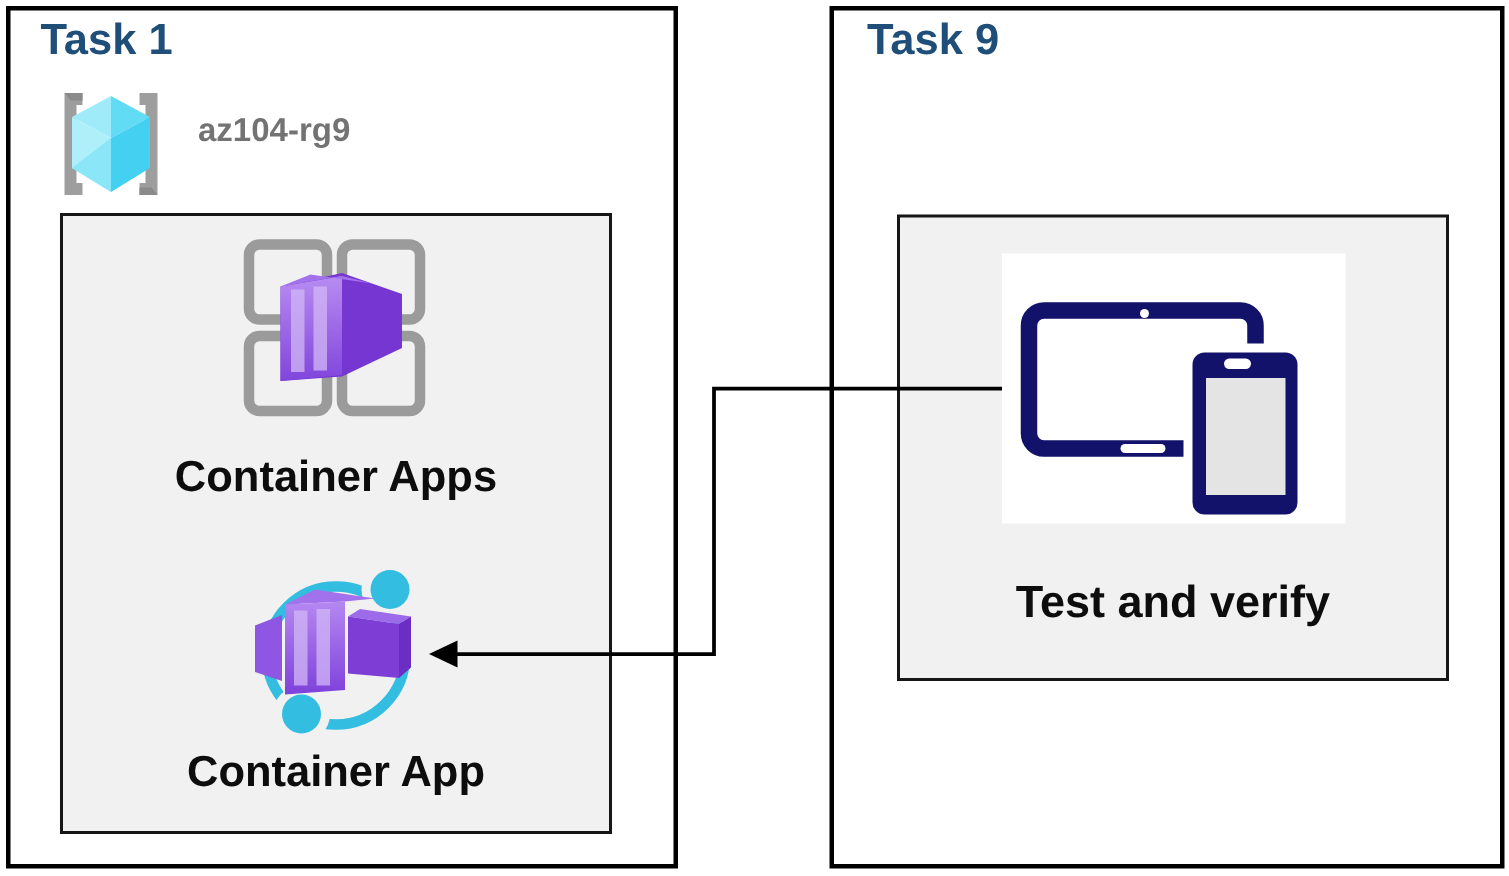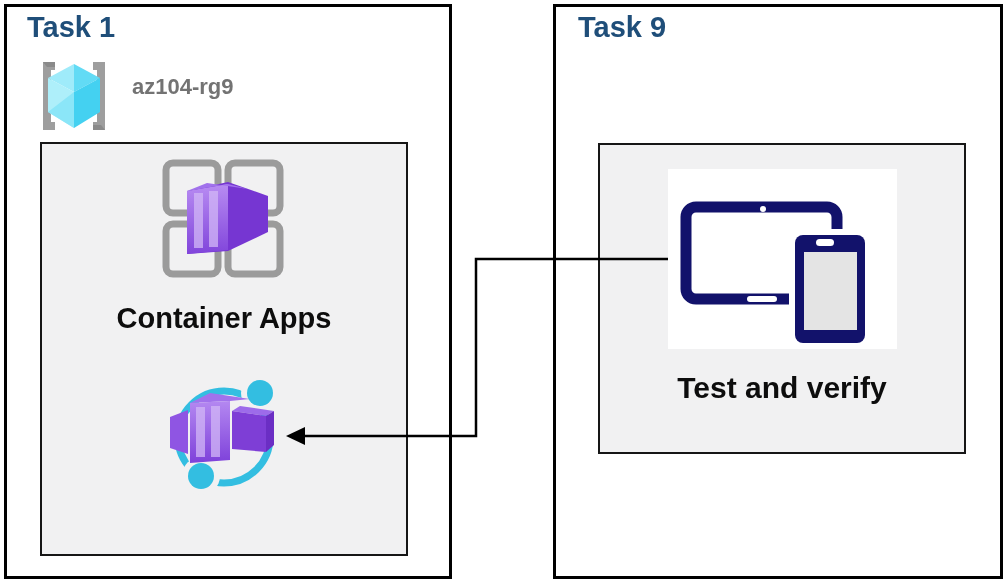--- a/index.html
+++ b/index.html
@@ -17,21 +17,21 @@
   .task-title{
     font-size:29px;font-weight:700;color:#1F4E79;white-space:nowrap;
   }
   .rg-name{
     font-size:22px;font-weight:700;color:#737373;white-space:nowrap;
   }
   .node-label{
     font-size:29px;font-weight:700;color:#0d0d0d;text-align:center;line-height:36px;
   }
   .tv-label{
-    font-size:30px;font-weight:700;color:#0d0d0d;text-align:center;line-height:36px;
+    font-size:30px;font-weight:700;color:#0d0d0d;text-align:center;line-height:36px;margin-top:14px;
   }
   .white-plate{background:#ffffff;}
   svg{display:block;}
   #connector-overlay{pointer-events:none;z-index:50;}
 </style>
 </head>
 <body>
 
 <div id="canvas">
 
@@ -105,20 +105,21 @@
     <polygon points="28,24 48,14 88,20 68,22" fill="#A172EC"></polygon>
     <polygon points="28,24 68,22 68,81 28,84" fill="url(#appFront)"></polygon>
     <rect x="34" y="28" width="9" height="50" fill="#D2B7F6" opacity="0.75"></rect>
     <rect x="49" y="27" width="9" height="51" fill="#D2B7F6" opacity="0.75"></rect>
 
     <polygon points="70,32 78,27 112,32 104,37" fill="#9D6BEA"></polygon>
     <polygon points="70,32 104,37 104,73 70,70" fill="#7E3ED6"></polygon>
     <polygon points="104,37 112,32 112,66 104,73" fill="#6B2EC4"></polygon>
   </svg>
 
+  <div class="abs node-label" style="left:40px;top:497px;width:368px;">Container App</div>
 
   <div class="abs inner-box" style="left:598px;top:143px;width:368px;height:311px;"></div>
 
   <div class="abs white-plate" style="left:668px;top:169px;width:229px;height:180px;"></div>
 
   <svg class="abs" style="left:668px;top:169px;" width="229" height="180" viewBox="0 0 229 180">
 
     <rect x="18" y="38" width="151" height="92" rx="10" fill="#ffffff" stroke="#12126B" stroke-width="11"></rect>
     <circle cx="95" cy="40" r="3" fill="#ffffff"></circle>
     <rect x="79" y="127" width="30" height="6" rx="3" fill="#ffffff"></rect>

